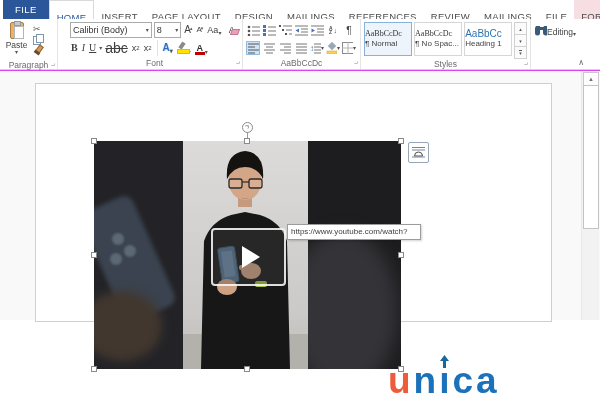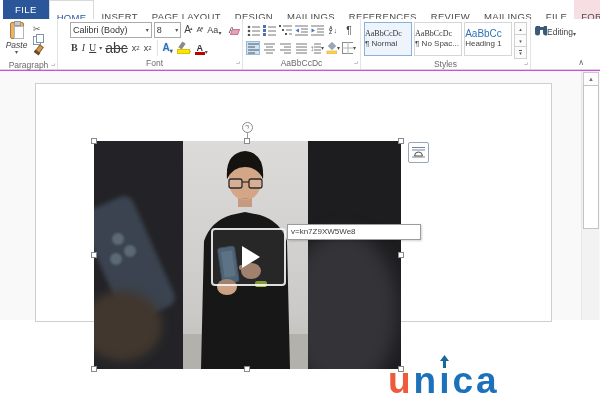--- a/index.html
+++ b/index.html
@@ -20,21 +20,21 @@
   .glabel{height:13px;font-size:8.5px;color:#6b6b6b;text-align:center;position:relative;line-height:12px;}
   .launcher{position:absolute;right:2px;bottom:3px;font-size:7px;color:#8a8a8a;line-height:6px;transform:rotate(180deg);cursor:pointer;}
   .collapse-btn{position:absolute;right:16px;bottom:2px;font-size:8px;color:#666;}
 
   
   .clip-content{display:flex;gap:3px;height:100%;}
   .paste-btn{width:27px;display:flex;flex-direction:column;align-items:center;font-size:8.5px;color:#444;padding-top:1px;}
   .cb-icon{position:relative;width:12px;height:15px;background:#e9b264;border:1px solid #a87f41;border-radius:2px;}
   .cb-icon:before{content:"";position:absolute;left:3px;top:3px;width:8px;height:11px;background:#fff;border:1px solid #b5b5b5;}
   .cb-icon:after{content:"";position:absolute;left:3px;top:-2px;width:5px;height:3px;background:#c9c9c9;border:1px solid #9a9a9a;}
-  .paste-lbl{margin-top:1px;font-style:italic;}
+  .paste-lbl{margin-top:1px;}
   .tiny-arrow{font-size:6px;color:#555;line-height:5px;}
   .clip-col{display:flex;flex-direction:column;justify-content:space-between;padding:2px 0 3px;}
   .mini{height:11px;display:flex;align-items:center;font-size:9px;color:#5a5a5a;}
   .copy-ic{position:relative;width:10px;height:11px;}
   .copy-ic:before{content:"";position:absolute;left:0;top:2px;width:6px;height:7px;background:#fff;border:1px solid #7f94ad;}
   .copy-ic:after{content:"";position:absolute;left:3px;top:0;width:6px;height:7px;background:#fff;border:1px solid #7f94ad;}
   .painter-ic{position:relative;width:10px;height:11px;}
   .painter-ic:before{content:"";position:absolute;left:4px;top:0;width:3px;height:6px;background:#d19a58;border:1px solid #9a6a33;transform:rotate(35deg);}
   .painter-ic:after{content:"";position:absolute;left:1px;top:6px;width:6px;height:3px;background:#6b4a2f;transform:rotate(35deg);}
 
@@ -476,21 +476,21 @@
     <div class="layout-btn">
       <svg width="13" height="13">
         <line x1="0" y1="1.5" x2="13" y2="1.5" stroke="#6f87a6"></line>
         <line x1="0" y1="4" x2="13" y2="4" stroke="#6f87a6"></line>
         <path d="M2.5 10 A4 4 0 0 1 10.5 10 Z" fill="#fff" stroke="#5a4a3a" stroke-width="1"></path>
         <line x1="0" y1="11" x2="13" y2="11" stroke="#6f87a6"></line>
       </svg>
     </div>
 
     <div class="tooltip">
-      <div>v=kn7Z9XW5We8</div>
+      <div>https://www.youtube.com/watch?</div>
     </div>
 
     <div class="logo">
       <span class="lg-u">u</span>
         <span class="lg-b">n</span>
         <span class="lg-i"><span>ı</span><svg class="i-arrow" viewBox="0 0 9 13">
             <path d="M4.5 0 L9 6 L6 6 L6 13 L3 13 L3 6 L0 6 Z" fill="#19689c"></path>
           </svg></span>
         <span class="lg-b">ca</span>
     </div>

